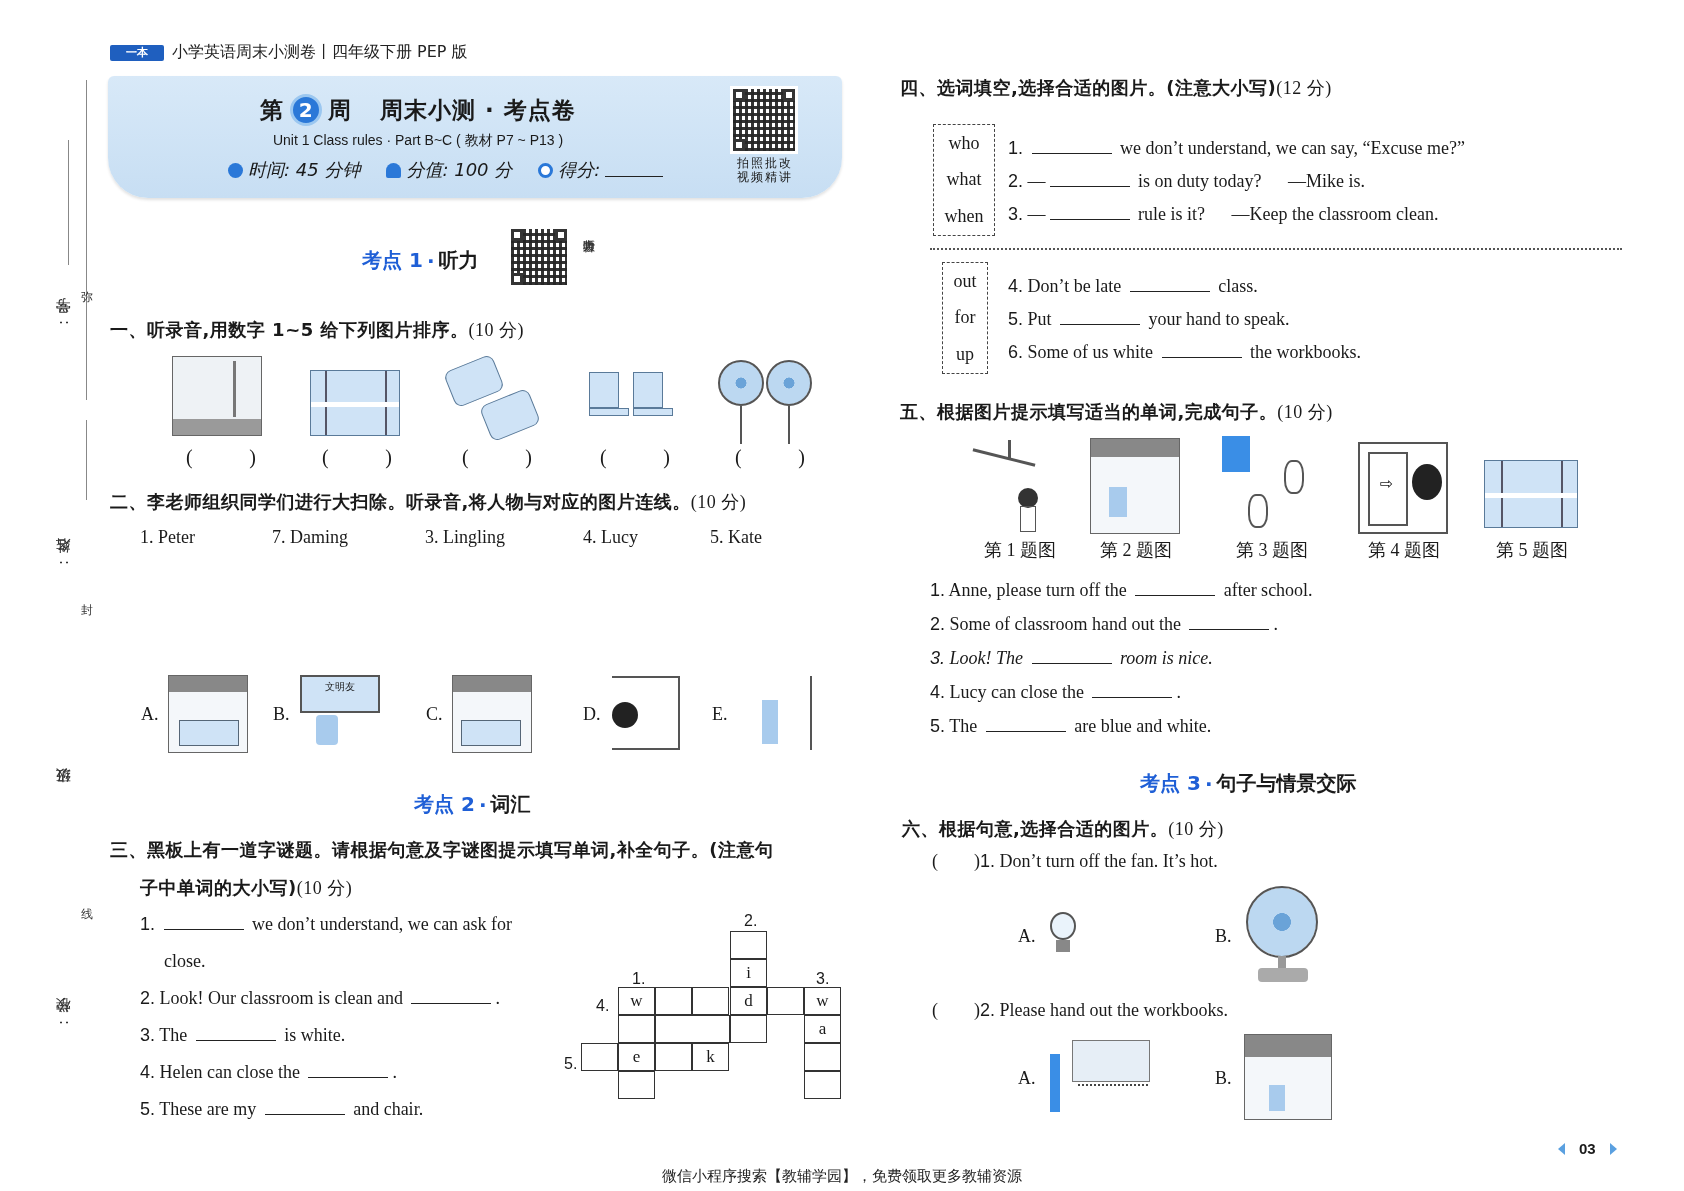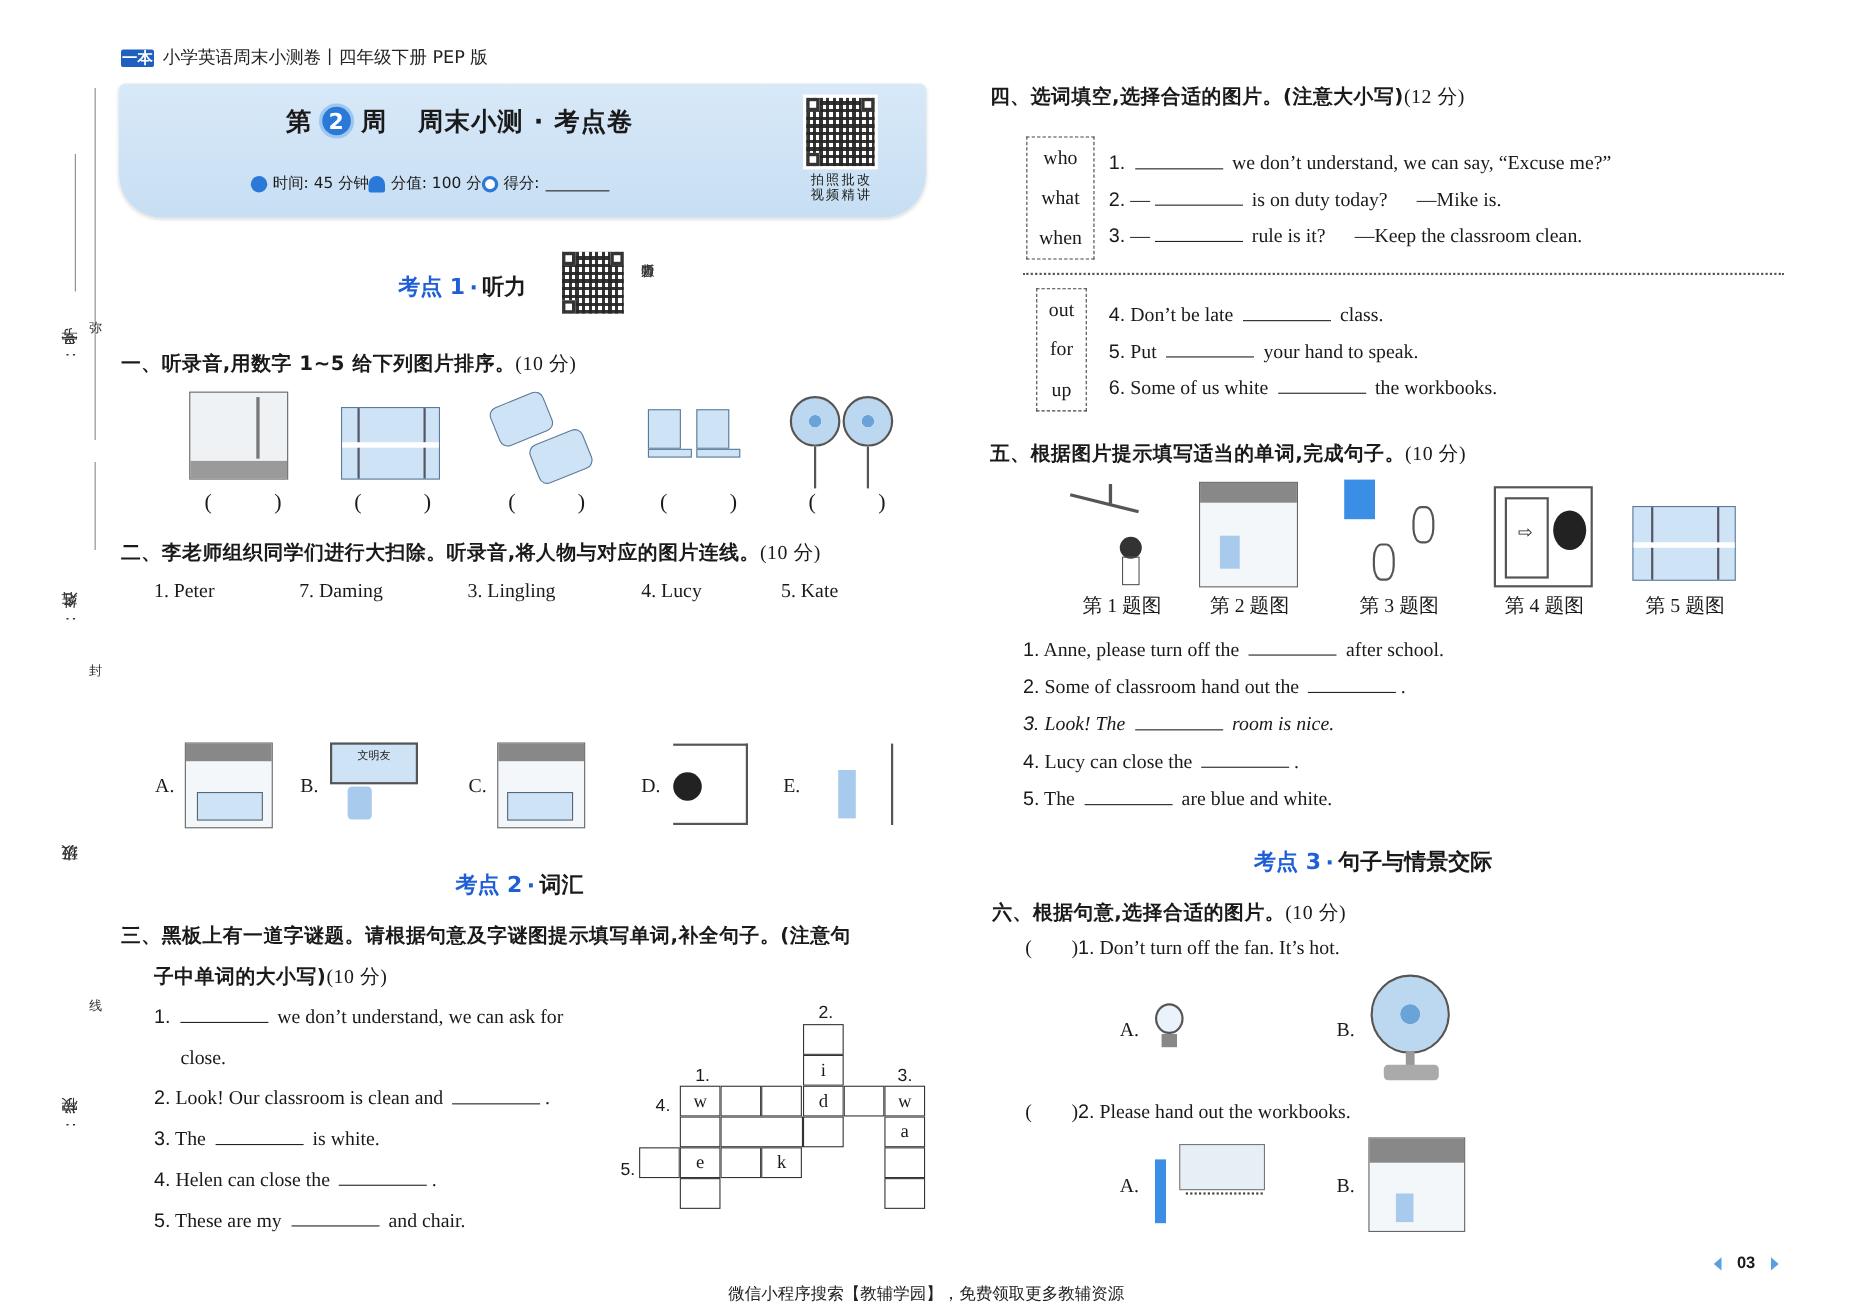--- a/index.html
+++ b/index.html
@@ -3,29 +3,29 @@
 <meta charset="utf-8">
 <style>
   * { box-sizing: border-box; margin: 0; padding: 0; }
   html, body { width: 1684px; height: 1191px; background: #fff; overflow: hidden; }
   body { position: relative; font-family: "DejaVu Sans", sans-serif; color: #1a1a1a; }
   .abs { position: absolute; }
   .sans { font-family: "Liberation Sans", "DejaVu Sans", sans-serif; }
 
   
   .brand { left: 110px; top: 42px; display: flex; align-items: center; gap: 8px; font-size: 16px; color: #222; }
-  .brand-logo { width: 30px; height: 16px; background: #1f5fbf; color: #fff; font-size: 14px; font-weight: bold; display: flex; align-items: center; justify-content: center; border-radius: 2px; }
+  .brand-logo { width: 54px; height: 16px; background: #1f5fbf; color: #fff; font-size: 11px; font-weight: bold; display: flex; align-items: center; justify-content: center; border-radius: 2px; }
 
   
   .banner { left: 108px; top: 76px; width: 734px; height: 122px; border-radius: 6px 6px 40px 40px;
             background: linear-gradient(180deg, #d8e9f8 0%, #c7def3 100%); box-shadow: 0 2px 3px rgba(0,0,0,0.12); }
   .banner-title { left: 0; width: 620px; top: 18px; text-align: center; font-size: 23px; font-weight: bold; letter-spacing: 1px; display: flex; justify-content: center; align-items: center; gap: 6px; }
   .week-badge { display: inline-flex; width: 32px; height: 32px; border-radius: 50%; background: #2a78d8; color: #fff; font-size: 20px; align-items: center; justify-content: center; border: 3px solid #9bc7f0; }
   .banner-sub { left: 0; width: 620px; top: 56px; text-align: center; font-size: 14px; }
-  .banner-meta { left: 120px; top: 82px; display: flex; font-size: 14px; }
+  .banner-meta { left: 120px; top: 82px; display: flex; gap: 26px; font-size: 18px; font-style: italic; }
   .meta-item { display: flex; align-items: center; gap: 5px; }
   .meta-icon { width: 15px; height: 15px; border-radius: 50%; background: #2a78d8; display: inline-block; }
   .score-line { display: inline-block; width: 58px; border-bottom: 1px solid #222; height: 14px; }
   .qr { background: #fff; padding: 3px; }
   .qr-grid { width: 100%; height: 100%;
     background:
       repeating-linear-gradient(90deg, #111 0 3px, transparent 3px 6px),
       repeating-linear-gradient(0deg, #111 0 3px, transparent 3px 7px);
     background-blend-mode: multiply; opacity: 0.85; position: relative; }
   .qr-corner { position: absolute; width: 12px; height: 12px; border: 3px solid #111; background: #fff; }
@@ -90,20 +90,21 @@
 <div class="abs vtext-small" style="left:78px;top:898px;">线</div>
 <div class="abs vtext" style="left:54px;top:1020px;">学校:</div>
 
 <div class="abs banner">
   <div class="abs banner-title">
     <span>第</span>
     <span class="week-badge">2</span>
     <span>周</span>
     <span style="margin-left:22px;">周末小测 · 考点卷</span>
   </div>
+  <div class="abs banner-sub sans">Unit 1 Class rules · Part B~C ( 教材 P7 ~ P13 )</div>
   <div class="abs banner-meta">
     <span class="meta-item">
       <span class="meta-icon"></span>
       <span>时间: 45 分钟</span>
     </span>
     <span class="meta-item">
       <span class="meta-icon" style="border-radius:50% 50% 2px 2px;"></span>
       <span>分值: 100 分</span>
     </span>
     <span class="meta-item">

